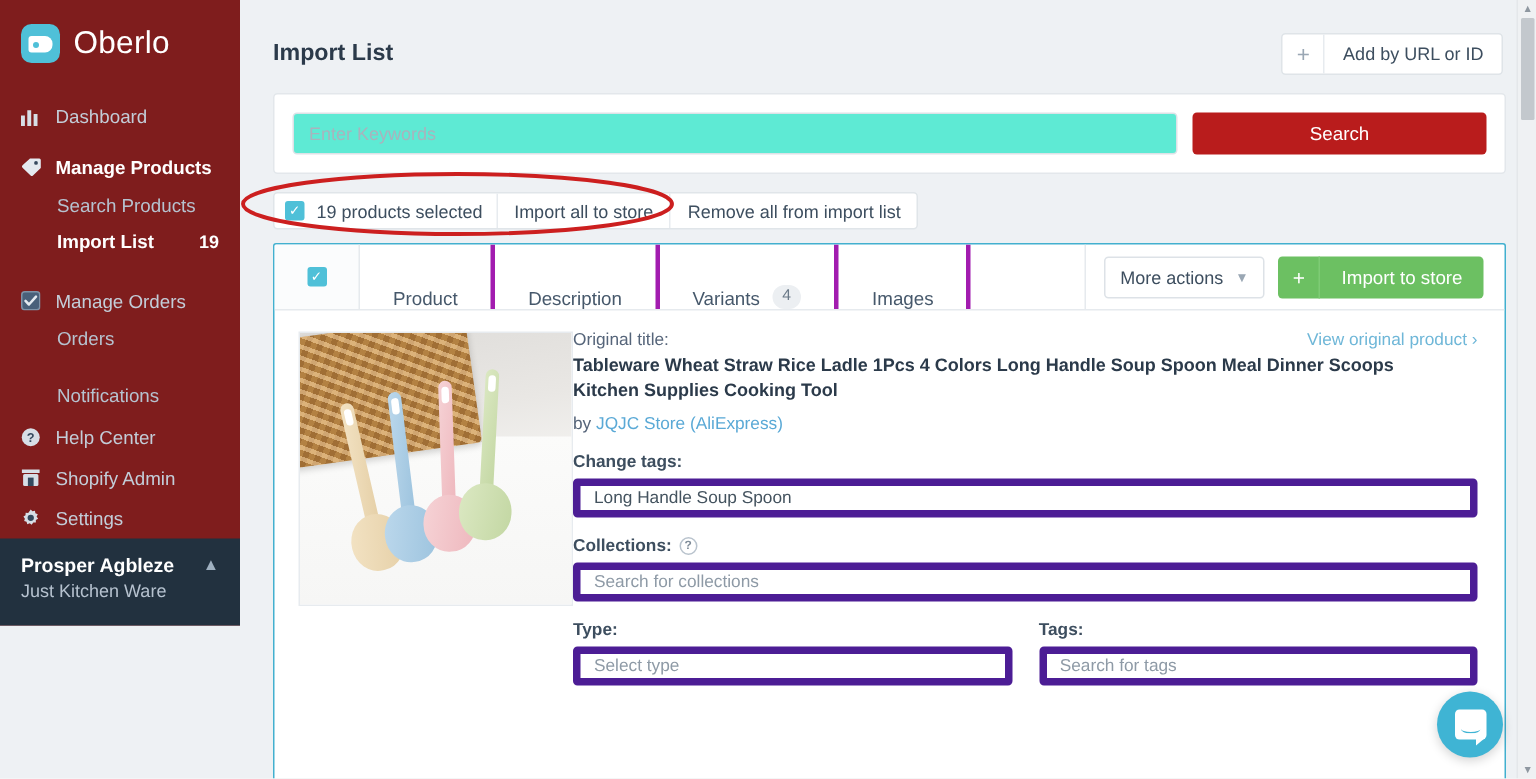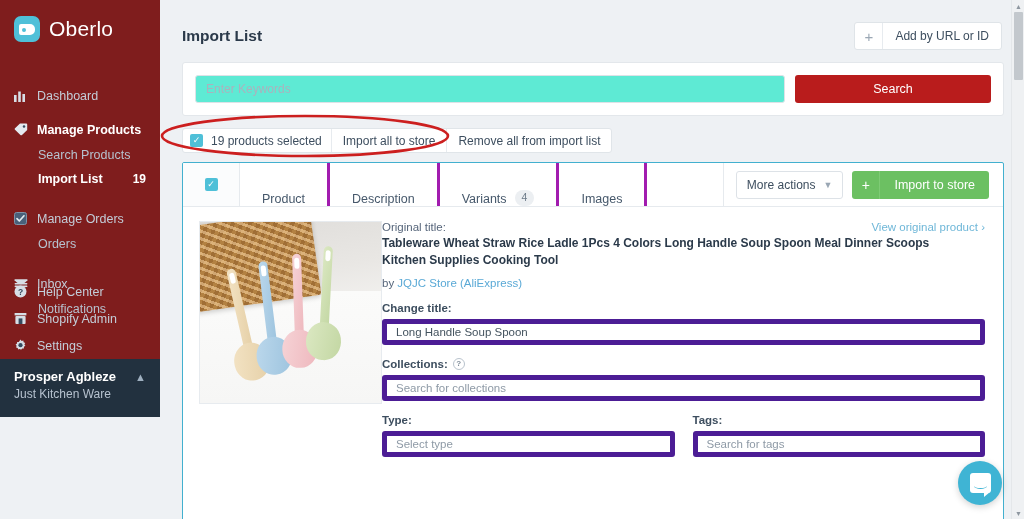--- a/index.html
+++ b/index.html
@@ -32,21 +32,21 @@
   }
   .logo-mark .tag::after {
     content: ""; position: absolute; left: 2.5px; top: 3.5px;
     width: 4px; height: 4px; border-radius: 50%; background: #4fc0d8;
   }
   .logo-text {
     color: #fff; font-size: 21px; letter-spacing: .2px;
     margin-left: 9px; font-weight: 400;
   }
 
-  .nav { margin-top: 40px; }
+  .nav { margin-top: 22px; }
   .nav-item {
     display: flex; align-items: center;
     height: 27px; padding-left: 14px;
     font-size: 12.5px; color: #c3cdd8;
     position: relative;
   }
   .nav-item.top { margin-top: 7px; }
   .nav-item .ico {
     width: 20px; flex: 0 0 20px; display: flex;
     align-items: center; justify-content: flex-start;
@@ -363,30 +363,20 @@
             </svg>
         </span>
         <span class="lbl">Manage Orders</span>
       </div>
       <div class="sub-item">
         <span class="lbl">Orders</span>
       </div>
 
       <div class="nav-gap"></div>
 
-      <div class="nav-item">
-        <span class="ico">
-          <svg width="14" height="11" viewBox="0 0 14 11">
-              <path d="M0.6 2.2 C3 4.8 4.9 6.2 7 6.2 C9.1 6.2 11 4.8 13.4 2.2 L13.4 1.2 L0.6 1.2 Z" fill="#d7dee6"></path>
-              <rect x="0.6" y="5" width="12.8" height="1.5" rx="0.7" fill="#d7dee6"></rect>
-              <rect x="0.6" y="7.6" width="12.8" height="1.5" rx="0.7" fill="#d7dee6"></rect>
-            </svg>
-        </span>
-        <span class="lbl">Inbox</span>
-      </div>
       <div class="sub-item">
         <span class="lbl">Notifications</span>
       </div>
     </div>
 
     <div class="bottom-nav">
       <div class="nav-item">
         <span class="ico">
           <svg width="13" height="13" viewBox="0 0 13 13">
               <circle cx="6.5" cy="6.5" r="6" fill="#d7dee6"></circle>
@@ -518,21 +508,21 @@
             </span>
           </div>
           <div class="orig-title">Tableware Wheat Straw Rice Ladle 1Pcs 4 Colors Long Handle Soup Spoon Meal Dinner Scoops Kitchen Supplies Cooking Tool</div>
           <div class="by-line">
             <span>by</span>
             <a>JQJC Store (AliExpress)</a>
           </div>
 
           <div class="field">
             <div class="field-label">
-              <span>Change title:</span>
+              <span>Change tags:</span>
             </div>
             <input class="txt-input" type="text" value="Long Handle Soup Spoon" style="">
           </div>
 
           <div class="field">
             <div class="field-label">
               <span>Collections:</span>
               <span class="help-dot">?</span>
             </div>
             <input class="txt-input" type="text" placeholder="Search for collections" style="">

